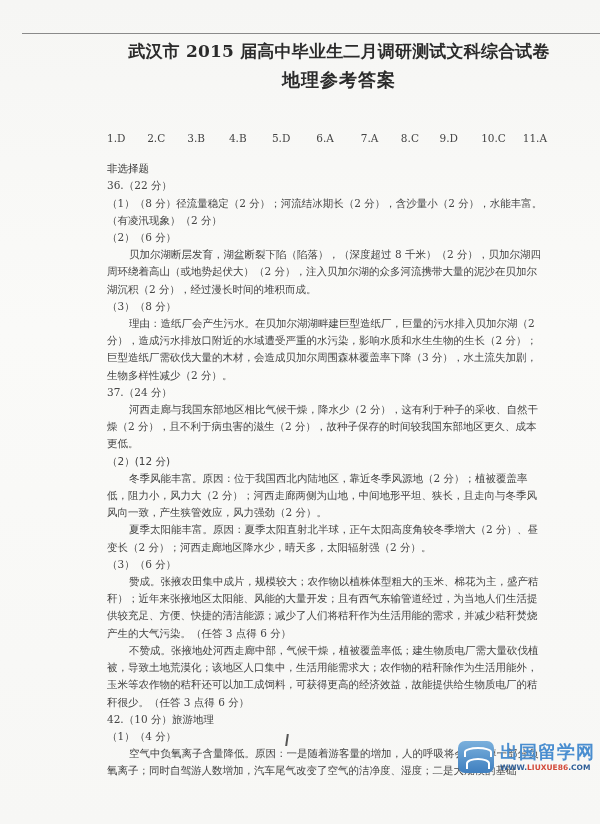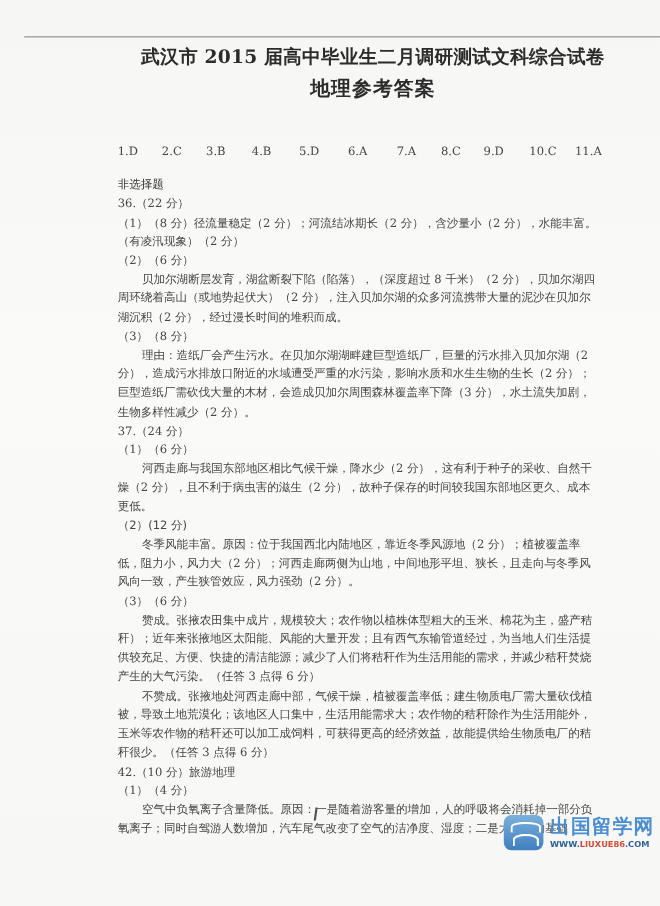--- a/index.html
+++ b/index.html
@@ -90,24 +90,24 @@
     <div class="sec">非选择题</div>
 
     <div>36.（22 分）</div>
     <div class="line"><span>（1）（8 分）</span><span>径流量稳定（2 分）；河流结冰期长（2 分），含沙量小（2 分），水能丰富。（有凌汛现象）（2 分）</span></div>
     <div>（2）（6 分）</div>
     <div class="indent">贝加尔湖断层发育，湖盆断裂下陷（陷落），（深度超过 8 千米）（2 分），贝加尔湖四周环绕着高山（或地势起伏大）（2 分），注入贝加尔湖的众多河流携带大量的泥沙在贝加尔湖沉积（2 分），经过漫长时间的堆积而成。</div>
     <div>（3）（8 分）</div>
     <div class="indent">理由：造纸厂会产生污水。在贝加尔湖湖畔建巨型造纸厂，巨量的污水排入贝加尔湖（2 分），造成污水排放口附近的水域遭受严重的水污染，影响水质和水生生物的生长（2 分）；巨型造纸厂需砍伐大量的木材，会造成贝加尔周围森林覆盖率下降（3 分），水土流失加剧，生物多样性减少（2 分）。</div>
 
     <div>37.（24 分）</div>
-    <div>（1）（6 分）</div>
     <div class="indent">河西走廊与我国东部地区相比气候干燥，降水少（2 分），这有利于种子的采收、自然干燥（2 分），且不利于病虫害的滋生（2 分），故种子保存的时间较我国东部地区更久、成本更低。</div>
     <div style="font-family:'DejaVu Sans',sans-serif;">（2）(12 分)</div>
     <div class="indent">冬季风能丰富。原因：位于我国西北内陆地区，靠近冬季风源地（2 分）；植被覆盖率低，阻力小，风力大（2 分）；河西走廊两侧为山地，中间地形平坦、狭长，且走向与冬季风风向一致，产生狭管效应，风力强劲（2 分）。</div>
+    <div class="indent">夏季太阳能丰富。原因：夏季太阳直射北半球，正午太阳高度角较冬季增大（2 分）、昼变长（2 分）；河西走廊地区降水少，晴天多，太阳辐射强（2 分）。</div>
     <div>（3）（6 分）</div>
     <div class="indent">赞成。张掖农田集中成片，规模较大；农作物以植株体型粗大的玉米、棉花为主，盛产秸秆）；近年来张掖地区太阳能、风能的大量开发；且有西气东输管道经过，为当地人们生活提供较充足、方便、快捷的清洁能源；减少了人们将秸秆作为生活用能的需求，并减少秸秆焚烧产生的大气污染。（任答 3 点得 6 分）</div>
     <div class="indent">不赞成。张掖地处河西走廊中部，气候干燥，植被覆盖率低；建生物质电厂需大量砍伐植被，导致土地荒漠化；该地区人口集中，生活用能需求大；农作物的秸秆除作为生活用能外，玉米等农作物的秸秆还可以加工成饲料，可获得更高的经济效益，故能提供给生物质电厂的秸秆很少。（任答 3 点得 6 分）</div>
 
     <div>42.（10 分）旅游地理</div>
     <div>（1）（4 分）</div>
     <div class="indent">空气中负氧离子含量降低。原因：一是随着游客量的增加，人的呼吸将会消耗掉一部分负氧离子；同时自驾游人数增加，汽车尾气改变了空气的洁净度、湿度；二是大规模的基础</div>
   </div>
 
   <div class="pagemark"></div>

